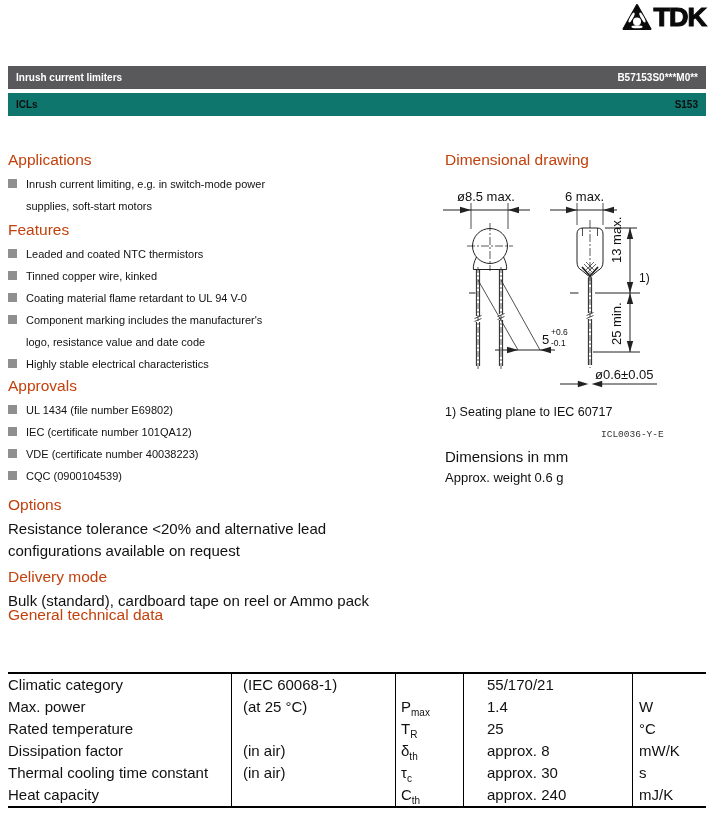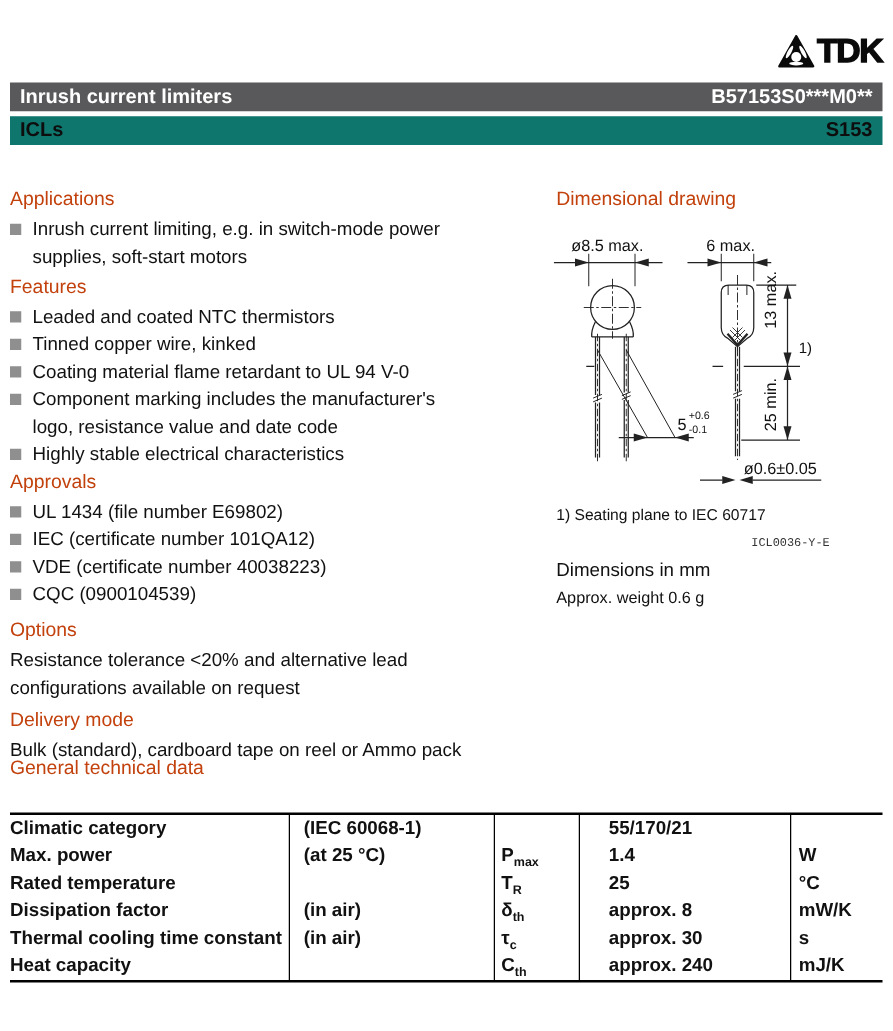--- a/index.html
+++ b/index.html
@@ -1,36 +1,36 @@
 <!DOCTYPE html>
 <html><head>
 <meta charset="utf-8">
 <style>
   html,body{margin:0;padding:0;background:#fff;}
   #page{position:relative;width:714px;height:825px;background:#fff;overflow:hidden;
         font-family:"Liberation Sans",sans-serif;color:#111;}
   .abs{position:absolute;}
   
-  #logo{top:2px;left:584px;width:122px;display:flex;align-items:center;justify-content:flex-end;gap:2px;margin-top:24px;}
+  #logo{top:2px;left:584px;width:122px;display:flex;align-items:center;justify-content:flex-end;gap:2px;}
   #logo .tdk-text{font-size:27px;font-weight:bold;letter-spacing:-1px;color:#0a0a0a;
         -webkit-text-stroke:1.1px #0a0a0a;transform:scaleY(.98);}
   
   .bar{left:8px;width:682px;height:23px;padding:0 8px;display:flex;justify-content:space-between;
-       align-items:center;font-weight:bold;font-size:16px;}
+       align-items:center;font-weight:bold;font-size:10px;}
   #bar-dark{top:66px;background:#59595b;color:#fff;}
   #bar-light{top:93px;background:#0f766e;color:#0d0d0d;}
   
   .h{left:8px;font-size:15.5px;font-weight:normal;color:#c2410c;}
   .body-text{left:8px;font-size:15px;line-height:22px;white-space:pre-line;width:434px;}
   ul.blist{left:8px;list-style:none;margin:0;padding:0;width:434px;}
-  ul.blist li{display:flex;gap:9px;font-size:15px;line-height:22px;}
+  ul.blist li{display:flex;gap:9px;font-size:11px;line-height:22px;}
   ul.blist .sq{flex:0 0 9px;width:9px;height:9px;background:#8f8f8f;margin-top:6px;}
   ul.blist .it{white-space:pre-line;}
   
-  #gtd-table{top:650px;left:8px;width:698px;border-top:2px solid #000;border-bottom:2px solid #000;font-weight:bold;}
+  #gtd-table{top:672px;left:8px;width:698px;border-top:2px solid #000;border-bottom:2px solid #000;}
   .trow{display:grid;grid-template-columns:223px 164px 68px 169px 1fr;height:22px;
         font-size:15px;line-height:22px;}
   .trow .c-cond{padding-left:12px;}
   .trow .c-sym{padding-left:6px;}
   .trow .c-val{padding-left:24px;}
   .trow .c-unit{padding-left:7px;}
   .vline{position:absolute;top:0;bottom:0;width:1px;background:#000;}
   sub.sm{font-size:10px;}
   
   #dd-title{left:445px;top:151px;}

